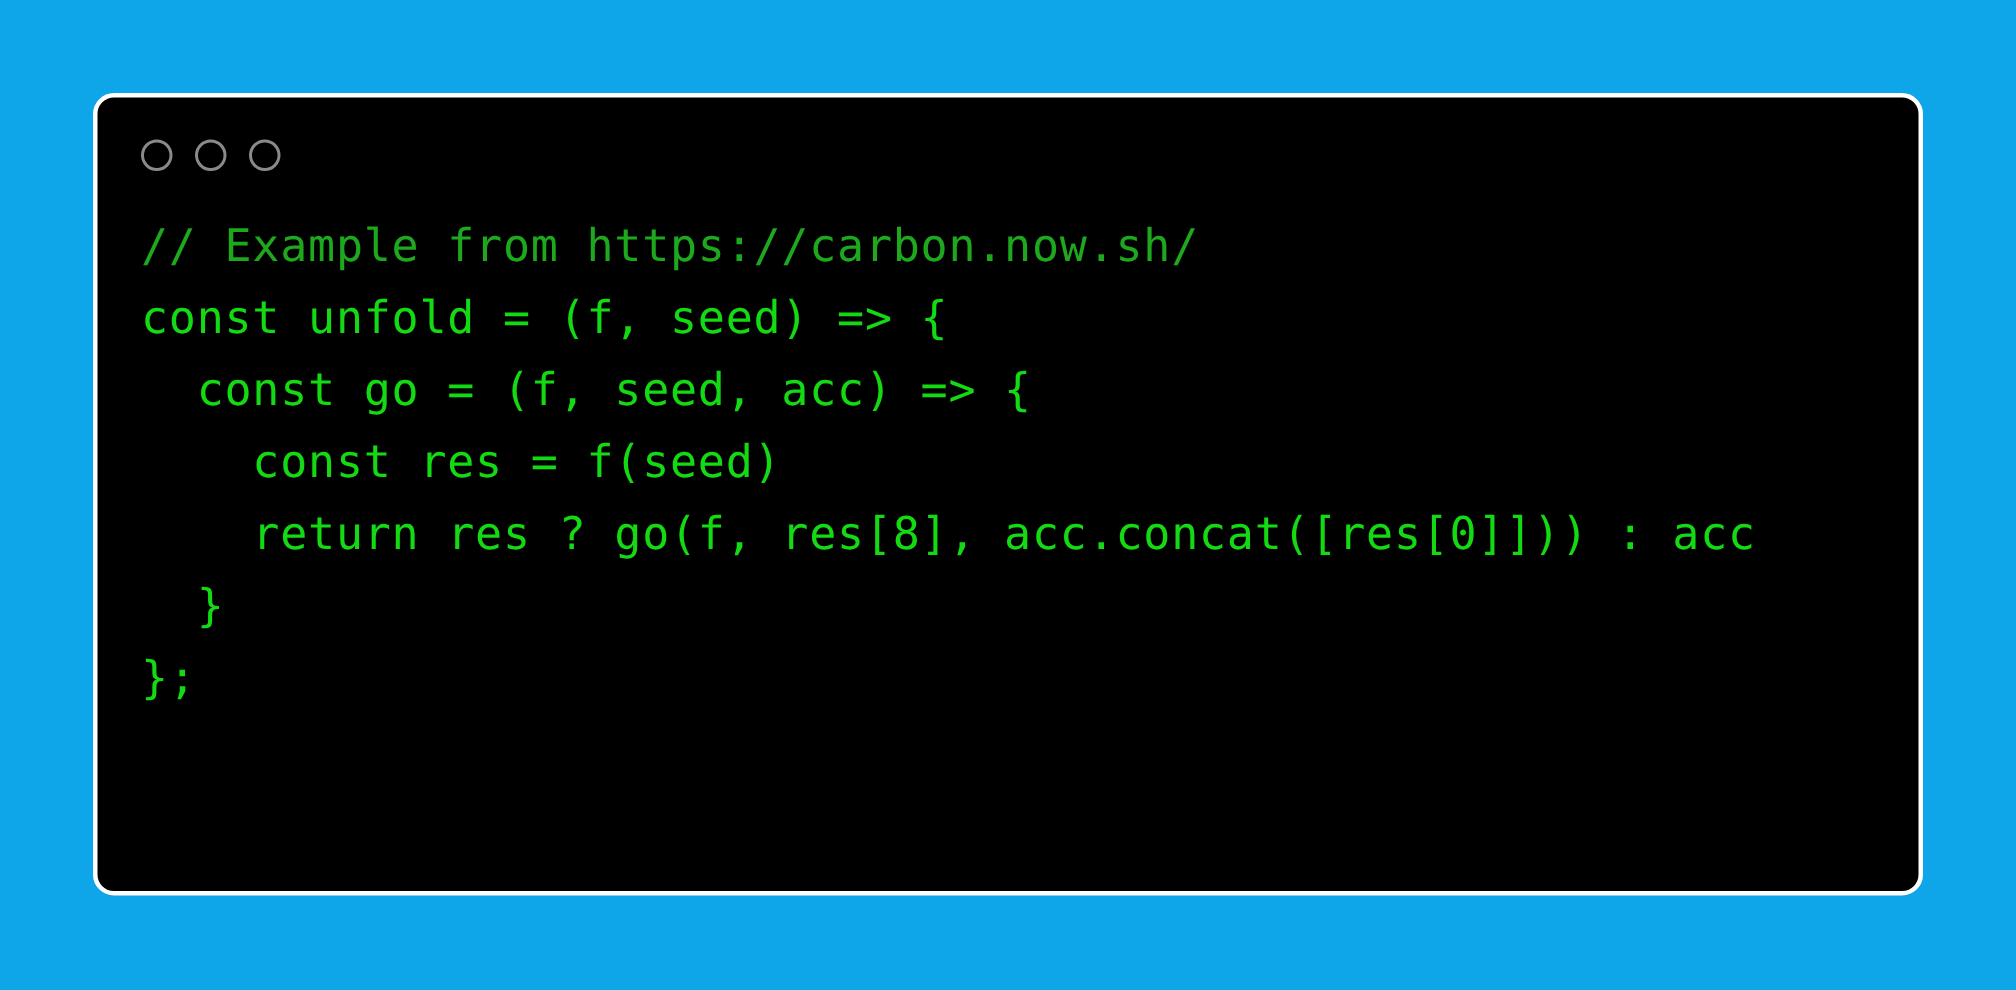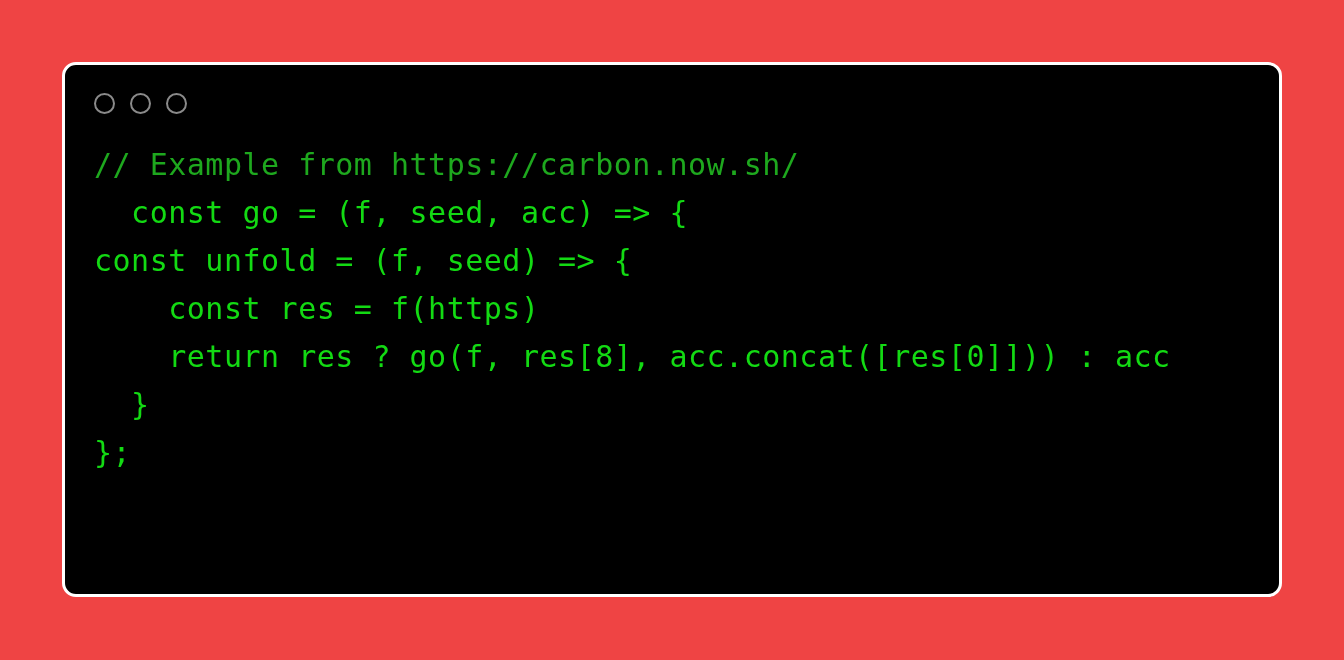--- a/index.html
+++ b/index.html
@@ -77,35 +77,35 @@
     white-space: pre;
     color: #13da13;
   }
   .code-line.comment {
     color: #1ea81e;
   }
 </style>
 </head>
 <body>
 
-<div id="stage" style="background: #ef4444;">
+<div id="stage" style="background: #0ea5e9;">
 
   <div id="code-window" style="background: rgb(0, 0, 0); border-color: rgb(255, 255, 255);">
 
     <div id="window-titlebar">
       <span class="window-dot" style="border-color: rgb(138, 138, 138);"></span>
       <span class="window-dot" style="border-color: rgb(138, 138, 138);"></span>
       <span class="window-dot" style="border-color: rgb(138, 138, 138);"></span>
     </div>
 
     <div id="code-body">
       <div class="code-line comment" style="color: rgb(30, 168, 30);">// Example from https://carbon.now.sh/</div>
+      <div class="code-line" style="color: rgb(19, 218, 19);">const unfold = (f, seed) =&gt; {</div>
       <div class="code-line" style="color: rgb(19, 218, 19);">  const go = (f, seed, acc) =&gt; {</div>
-      <div class="code-line" style="color: rgb(19, 218, 19);">const unfold = (f, seed) =&gt; {</div>
-      <div class="code-line" style="color: rgb(19, 218, 19);">    const res = f(https)</div>
+      <div class="code-line" style="color: rgb(19, 218, 19);">    const res = f(seed)</div>
       <div class="code-line" style="color: rgb(19, 218, 19);">    return res ? go(f, res[8], acc.concat([res[0]])) : acc</div>
       <div class="code-line" style="color: rgb(19, 218, 19);">  }</div>
       <div class="code-line" style="color: rgb(19, 218, 19);">};</div>
     </div>
 
   </div>
 
 </div>
 
 </body></html>

